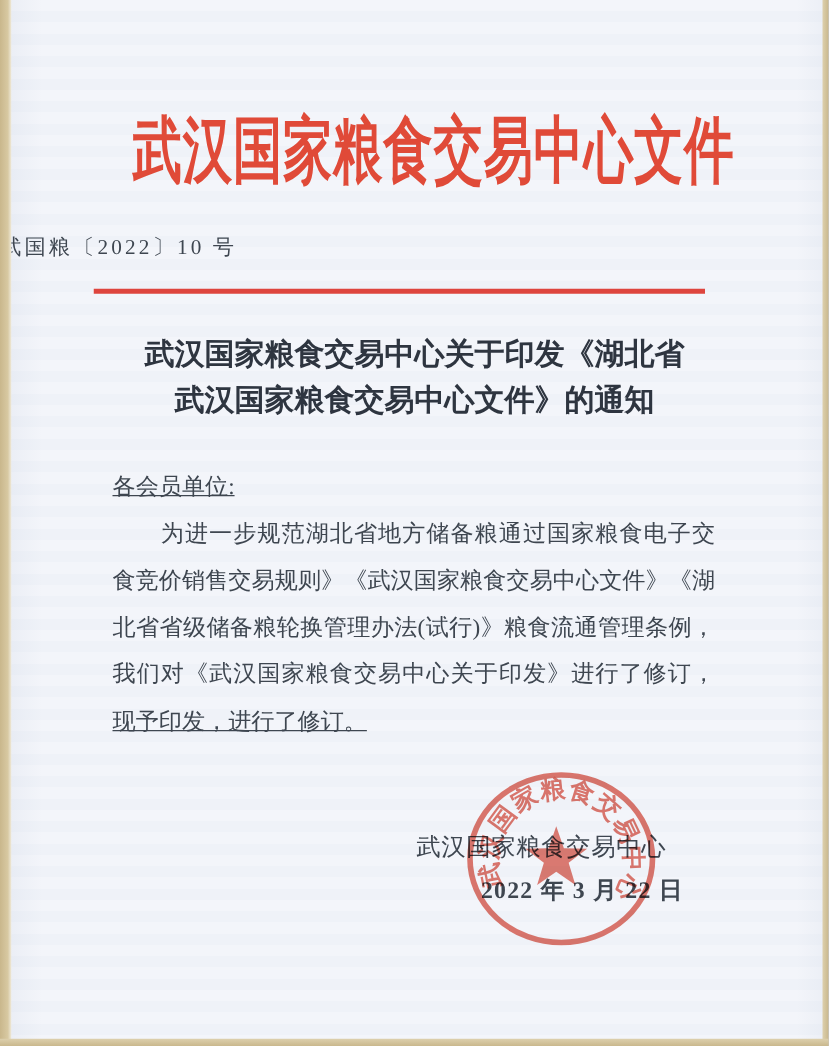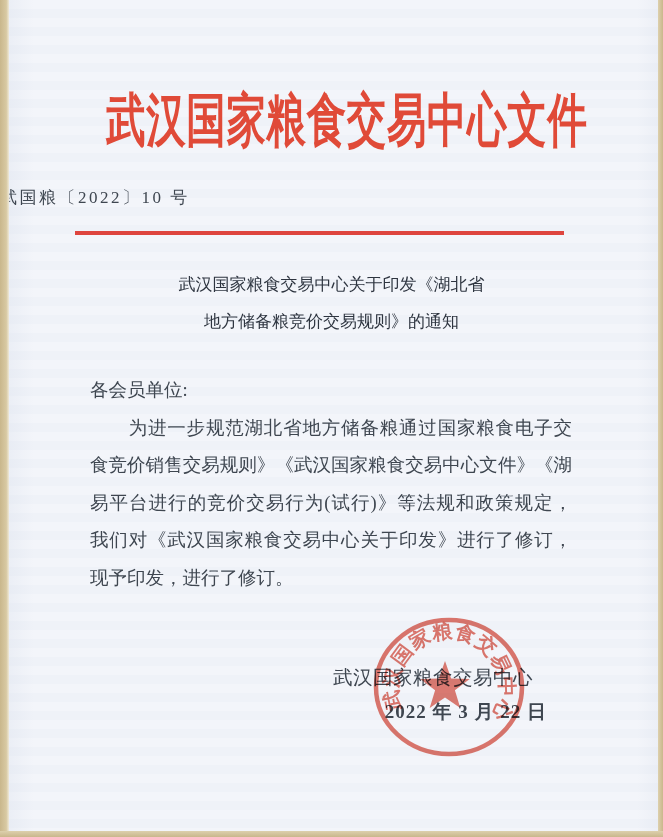--- a/index.html
+++ b/index.html
@@ -44,38 +44,39 @@
     color: var(--body-text, #3e4650);
   }
   .red-rule {
     position: absolute; top: 231px; left: 75px;
     width: 489px; height: 4px;
     background: var(--rule-red, #de453e);
   }
   .doc-title {
     position: absolute; top: 266px; left: 40px; right: 40px;
     text-align: center;
-    font-size: 17px; font-weight: normal;
+    font-size: 24px; font-weight: bold;
     line-height: 37px;
     color: var(--title-text, #2e3540);
   }
   .letter-body {
     position: absolute; top: 372px; left: 90px;
     width: 482px;
     font-size: 18.5px;
     line-height: 37.5px;
     color: var(--body-text, #3e4650);
   }
   .letter-body .line {
     text-align: justify;
     text-align-last: justify;
   }
   .letter-body .line.no-just {
     text-align: left;
     text-align-last: left;
+    text-decoration: underline;
   }
   .signature {
     position: absolute; top: 664px; right: 130px;
     font-size: 19.5px; letter-spacing: 0.5px;
     color: var(--body-text, #3e4650);
     text-align: right;
   }
   .date-line {
     position: absolute; top: 699px; right: 116px;
     font-size: 19px; letter-spacing: 1px;
@@ -108,28 +109,28 @@
   <div class="edge bottom"></div>
 
   <div class="header-title">武汉国家粮食交易中心文件</div>
 
   <div class="doc-number">武国粮〔2022〕10 号</div>
 
   <div class="red-rule"></div>
 
   <div class="doc-title">
     <div>武汉国家粮食交易中心关于印发《湖北省</div>
-    <div>地方储备粮竞价交易规则》的通知</div>
+    <div>武汉国家粮食交易中心文件》的通知</div>
   </div>
 
   <div class="letter-body">
     <div class="line no-just">各会员单位:</div>
     <div class="line">　　为进一步规范湖北省地方储备粮通过国家粮食电子交</div>
     <div class="line">食竞价销售交易规则》《武汉国家粮食交易中心文件》《湖</div>
-    <div class="line">易平台进行的竞价交易行为(试行)》等法规和政策规定，</div>
+    <div class="line">北省省级储备粮轮换管理办法(试行)》粮食流通管理条例，</div>
     <div class="line">我们对《武汉国家粮食交易中心关于印发》进行了修订，</div>
     <div class="line no-just">现予印发，进行了修订。</div>
   </div>
 
   <div class="signature">武汉国家粮食交易中心</div>
 
   <div class="date-line">2022 年 3 月 22 日</div>
 
   <svg class="seal-svg" width="663" height="837" viewBox="0 0 663 837">
 

